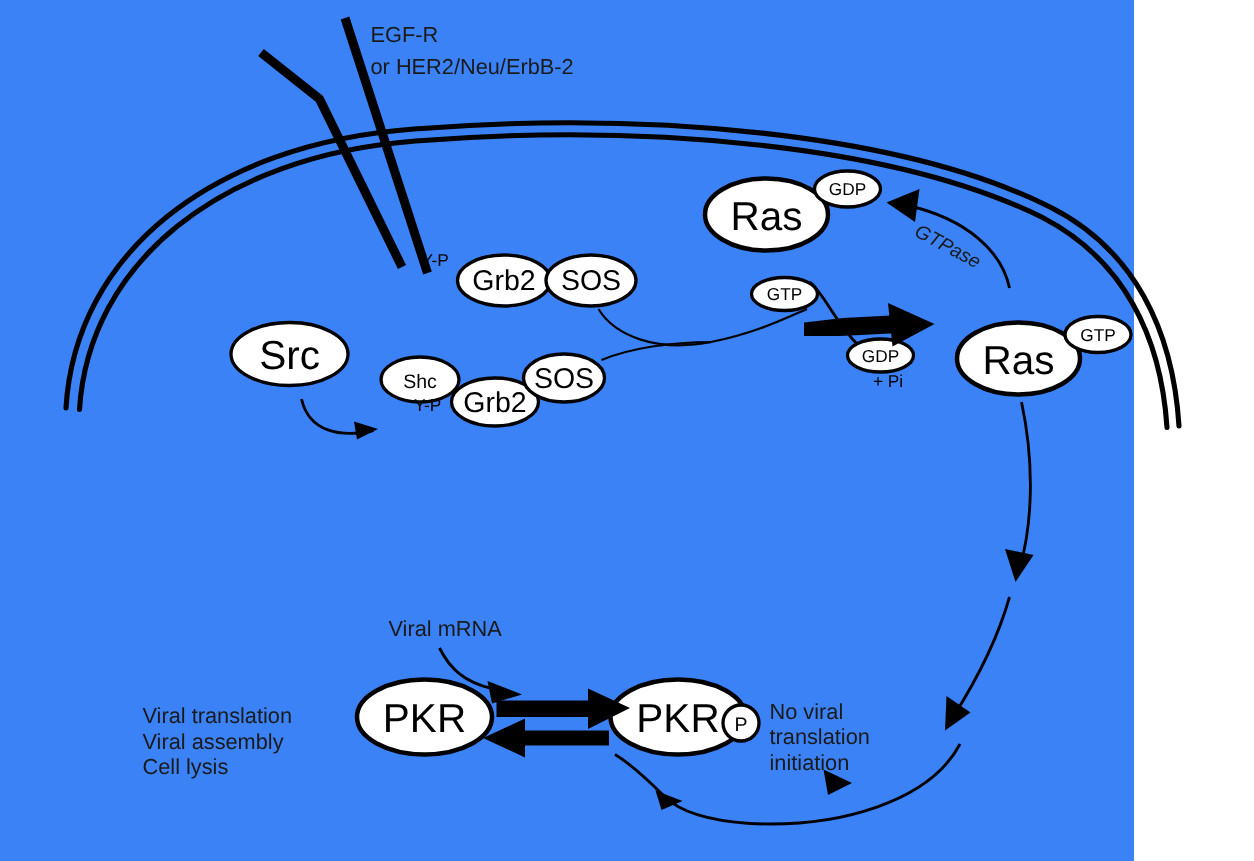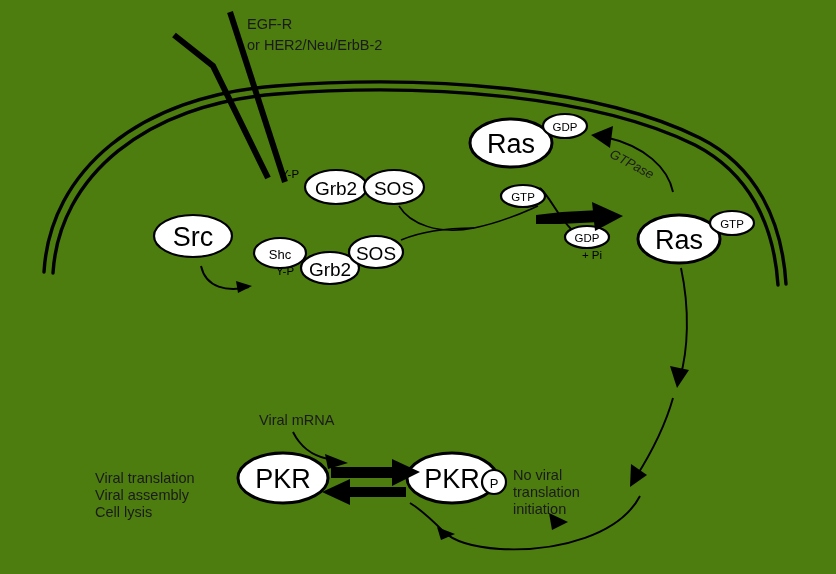--- a/index.html
+++ b/index.html
@@ -9,23 +9,23 @@
     background: #ffffff;
   }
   body {
     width: 836px;
     height: 574px;
     font-family: "Liberation Sans", sans-serif;
     overflow: hidden;
   }
   #diagram-root {
     position: relative;
-    width: 836px;
+    width: 756px;
     height: 574px;
-    background: #4d7c0f;
+    background: #3b82f6;
   }
   svg.canvas {
     position: absolute;
     top: 0;
     left: 0;
     width: 836px;
     height: 574px;
   }
   .node-label {
     font-family: "Liberation Sans", sans-serif;

